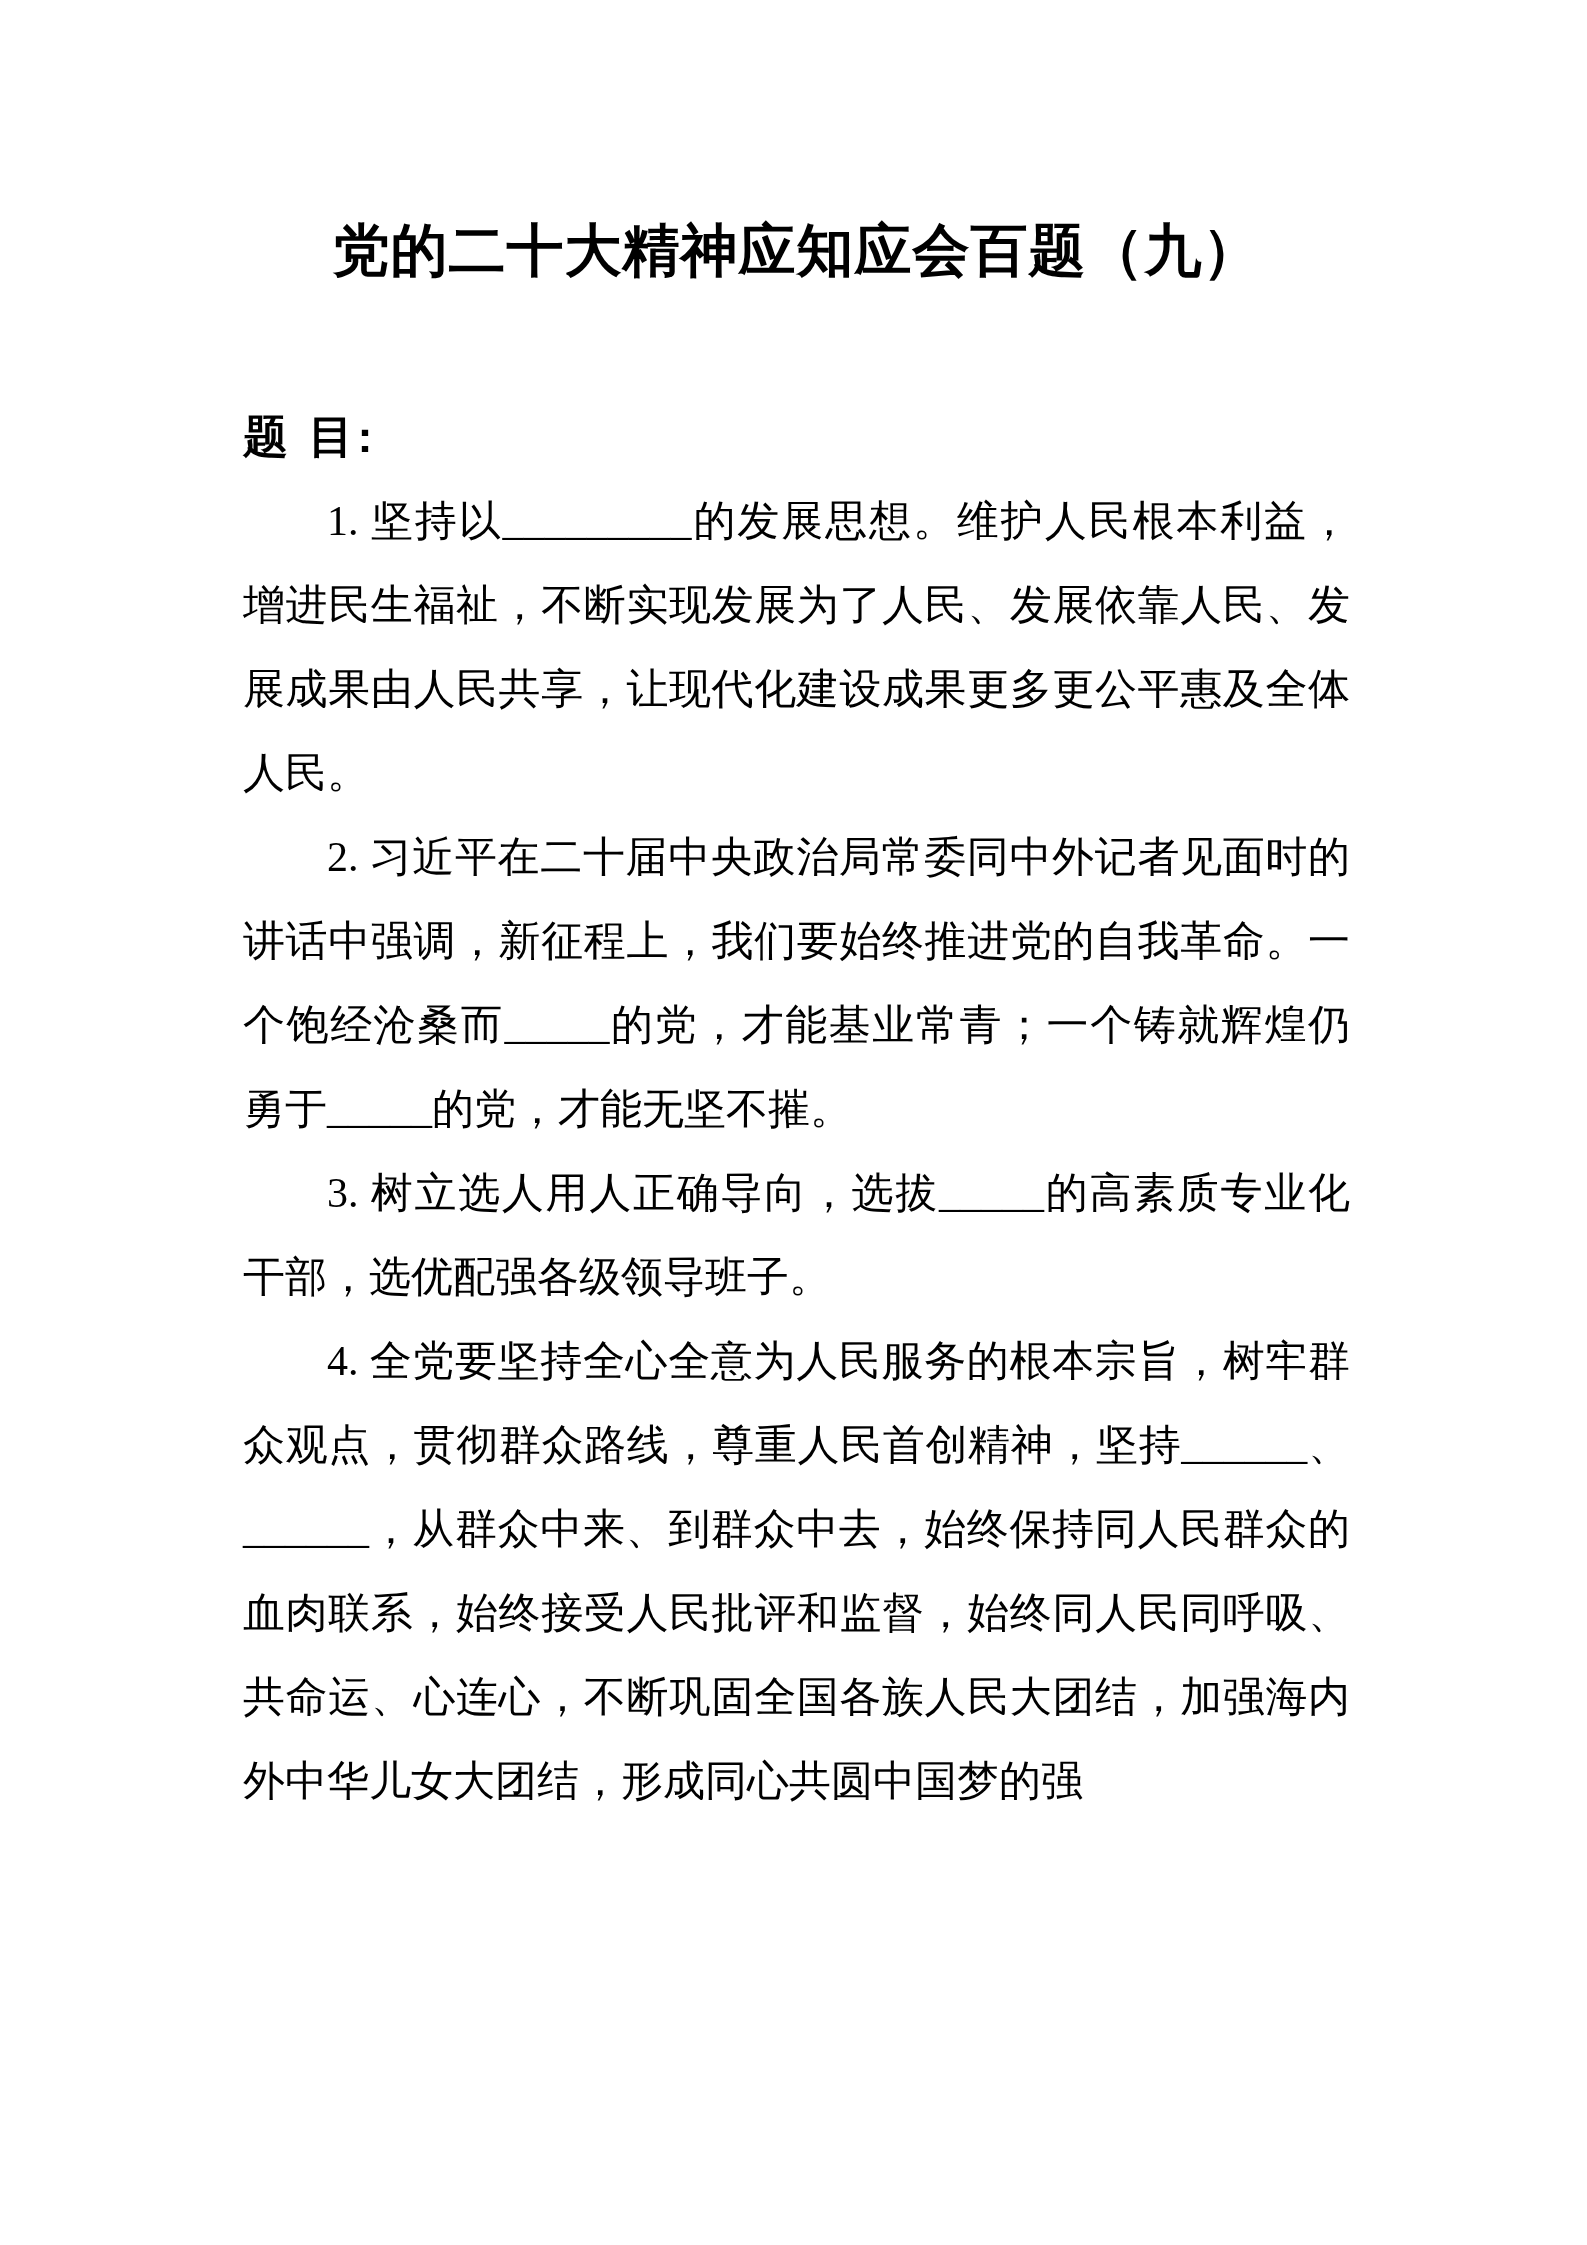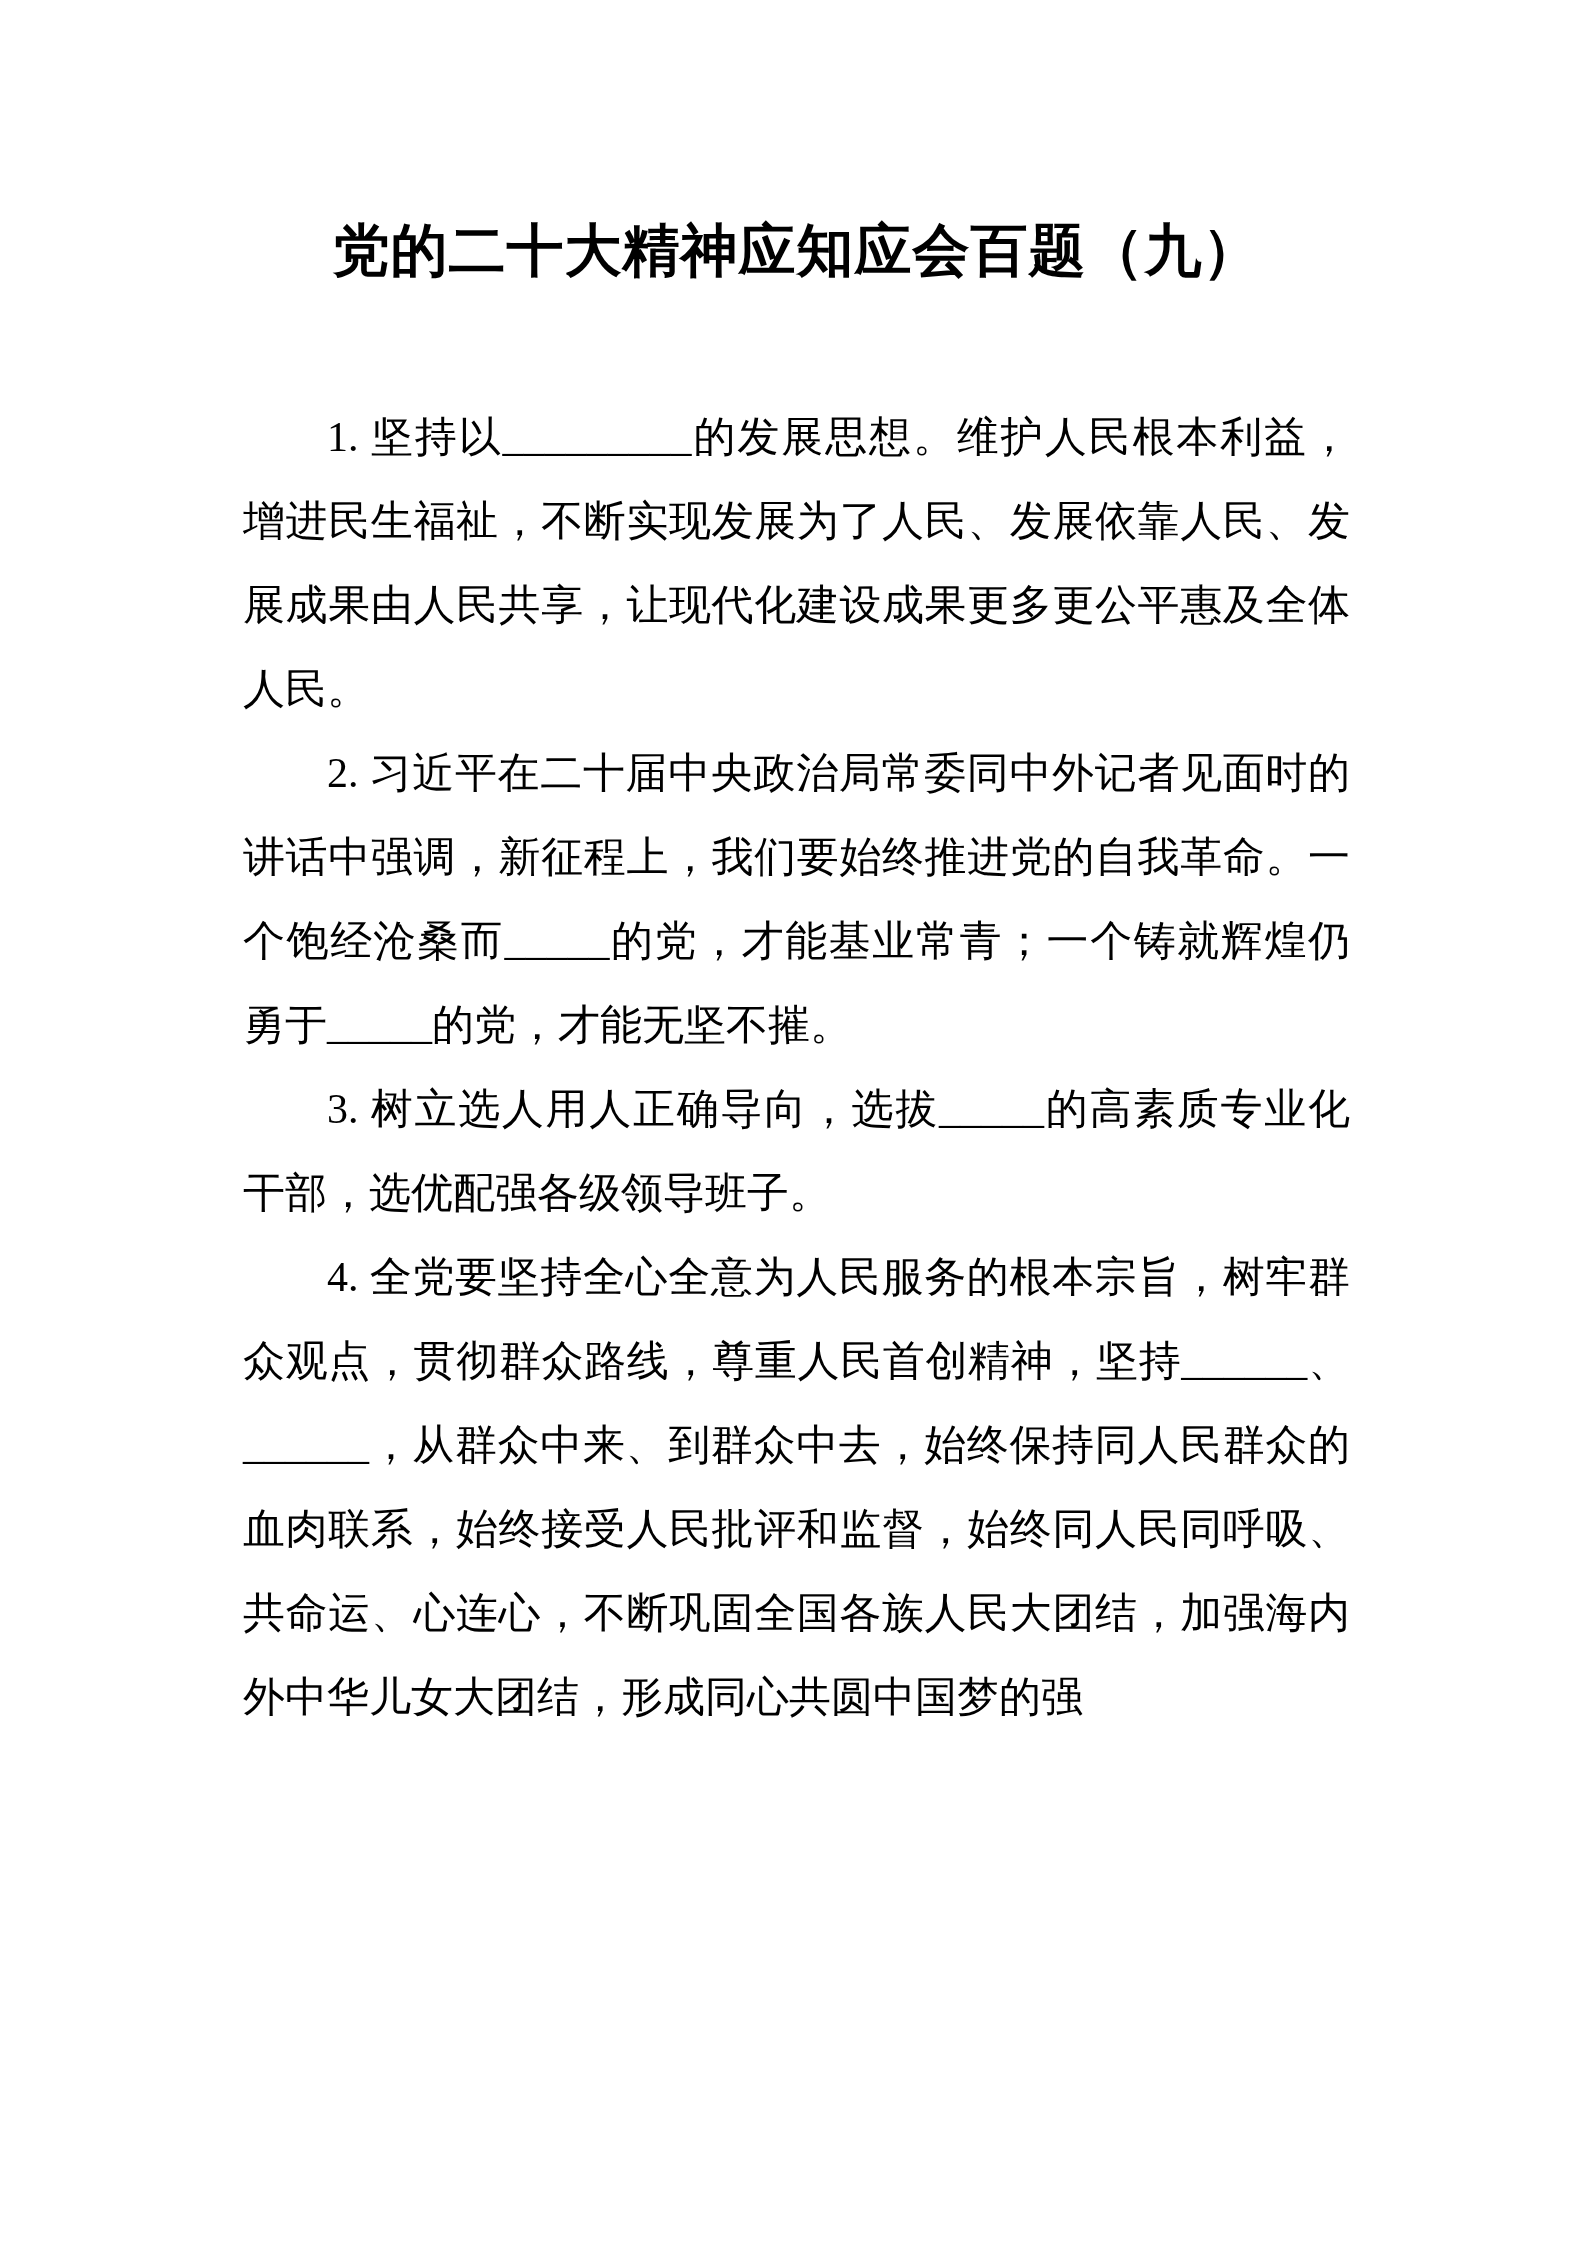--- a/index.html
+++ b/index.html
@@ -49,20 +49,21 @@
     letter-spacing: 4px;
   }
 </style>
 </head>
 <body>
 
 <div class="page">
   <h1 class="doc-title">党的二十大精神应知应会百题（九）</h1>
 
 
+  <h2 class="section-heading">题 目:</h2>
 
   <div>
       <p class="para">1. 坚持以_________的发展思想。维护人民根本利益，增进民生福祉，不断实现发展为了人民、发展依靠人民、发展成果由人民共享，让现代化建设成果更多更公平惠及全体人民。</p>
       <p class="para">2. 习近平在二十届中央政治局常委同中外记者见面时的讲话中强调，新征程上，我们要始终推进党的自我革命。一个饱经沧桑而_____的党，才能基业常青；一个铸就辉煌仍勇于_____的党，才能无坚不摧。</p>
       <p class="para">3. 树立选人用人正确导向，选拔_____的高素质专业化干部，选优配强各级领导班子。</p>
       <p class="para">4. 全党要坚持全心全意为人民服务的根本宗旨，树牢群众观点，贯彻群众路线，尊重人民首创精神，坚持______、______，从群众中来、到群众中去，始终保持同人民群众的血肉联系，始终接受人民批评和监督，始终同人民同呼吸、共命运、心连心，不断巩固全国各族人民大团结，加强海内外中华儿女大团结，形成同心共圆中国梦的强</p>
     </div>
 </div>
 
 </body></html>

